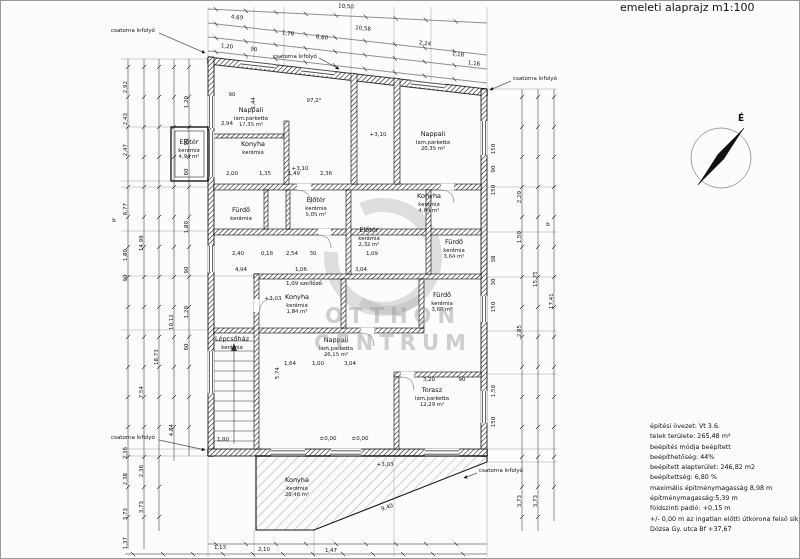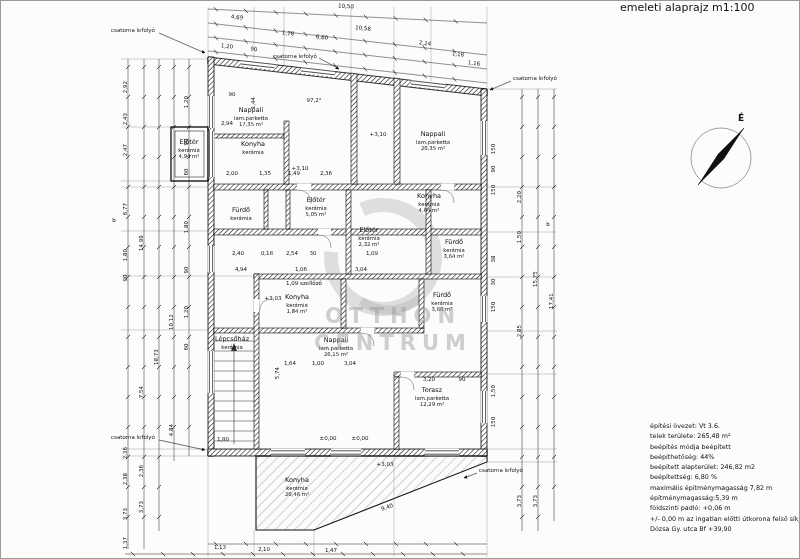--- a/index.html
+++ b/index.html
@@ -561,20 +561,20 @@
   <div class="wm wm1">OTTHON</div>
   <div class="wm wm2">CENTRUM</div>
 
   <div id="info-block">
       <div class="info-line">építési övezet: Vt 3.6.</div>
       <div class="info-line">telek területe: 265,48 m²</div>
       <div class="info-line">beépítés módja beépített</div>
       <div class="info-line">beépíthetőség: 44%</div>
       <div class="info-line">beépített alapterület: 246,82 m2</div>
       <div class="info-line">beépítettség: 6,80 %</div>
-      <div class="info-line">maximális építménymagasság 7,82 m</div>
+      <div class="info-line">maximális építménymagasság 8,98 m</div>
       <div class="info-line">építménymagasság:5,39 m</div>
-      <div class="info-line">földszinti padló: +0,06 m</div>
+      <div class="info-line">földszinti padló: +0,15 m</div>
       <div class="info-line">+/- 0,00 m az ingatlan előtti útkorona felső síkja</div>
-      <div class="info-line">Dózsa Gy. utca Bf +39,90</div>
+      <div class="info-line">Dózsa Gy. utca Bf +37,67</div>
     </div>
 
 </div>
 
 </body></html>

